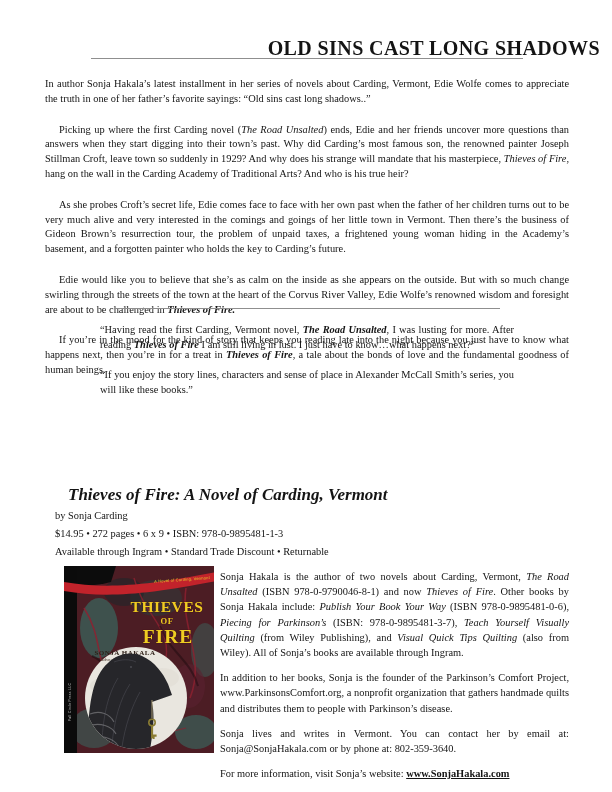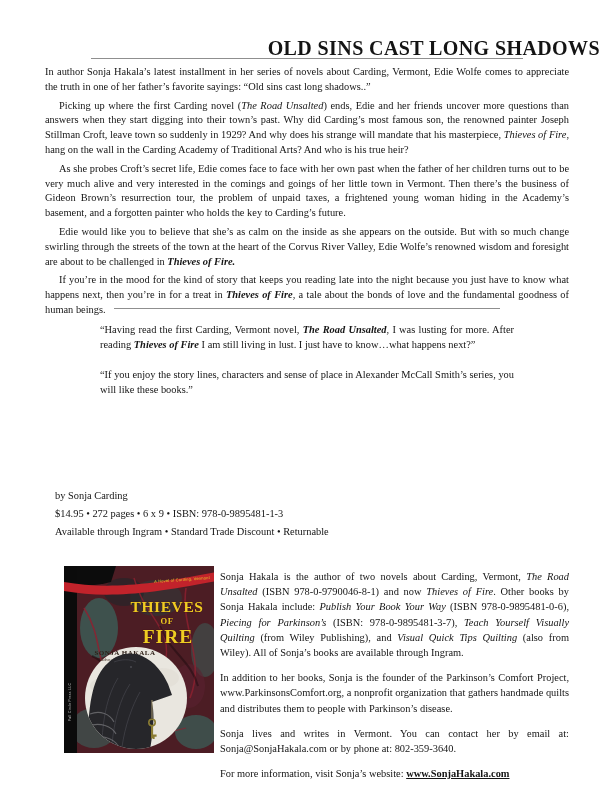--- a/index.html
+++ b/index.html
@@ -14,21 +14,21 @@
   }
   .title-rule{
     position:absolute;top:58px;left:91px;width:432px;margin:0;border:0;
     border-top:1.2px solid #8f8f8f;
   }
   
   .synopsis{
     position:absolute;top:61px;left:45px;width:524px;
     font-size:10.4px;line-height:14.8px;text-align:justify;
   }
-  .synopsis p{margin:4px 0 2px 0;text-indent:14px;}
+  .synopsis p{margin:16px 0 2px 0;text-indent:14px;}
   .synopsis p.first{text-indent:0;}
   
   .reviews{position:absolute;top:308px;left:45px;width:524px;}
   .reviews-rule{width:386px;margin:0 auto;border:0;border-top:1.2px solid #8f8f8f;}
   .reviews-heading{margin:7px 0 0 0;text-align:center;font-size:14.5px;font-weight:bold;}
   .review-list{margin:13px 55px 0 55px;font-size:10.4px;line-height:15px;text-align:justify;}
   .review-list p{margin:0 0 15px 0;}
   
   .book-info{position:absolute;top:485px;left:55px;width:515px;font-size:10.4px;}
   .book-title{margin:0 0 0 13px;font-size:17px;line-height:20px;font-weight:bold;font-style:italic;}
@@ -62,20 +62,21 @@
 
   <section class="reviews">
     <hr class="reviews-rule">
     <div class="review-list">
       <p><span>“Having read the first Carding, Vermont novel, </span><span class="seg-bi">The Road Unsalted</span><span>, I was lusting for more. After reading </span><span class="seg-bi">Thieves of Fire</span><span> I am still living in lust. I just have to know…what happens next?”</span></p>
       <p><span>“If you enjoy the story lines, characters and sense of place in Alexander McCall Smith’s series, you will like these books.”</span></p>
     </div>
   </section>
 
   <section class="book-info">
+    <h2 class="book-title">Thieves of Fire: A Novel of Carding, Vermont</h2>
     <p class="book-byline">by Sonja Carding</p>
     <p>$14.95 • 272 pages • 6 x 9 • ISBN: 978-0-9895481-1-3</p>
     <p>Available through Ingram • Standard Trade Discount • Returnable</p>
   </section>
 
   <section class="author-row">
 
     <svg class="cover-svg" viewBox="0 0 150 187" xmlns="http://www.w3.org/2000/svg">
       <defs>
         <clipPath id="frontClip">

